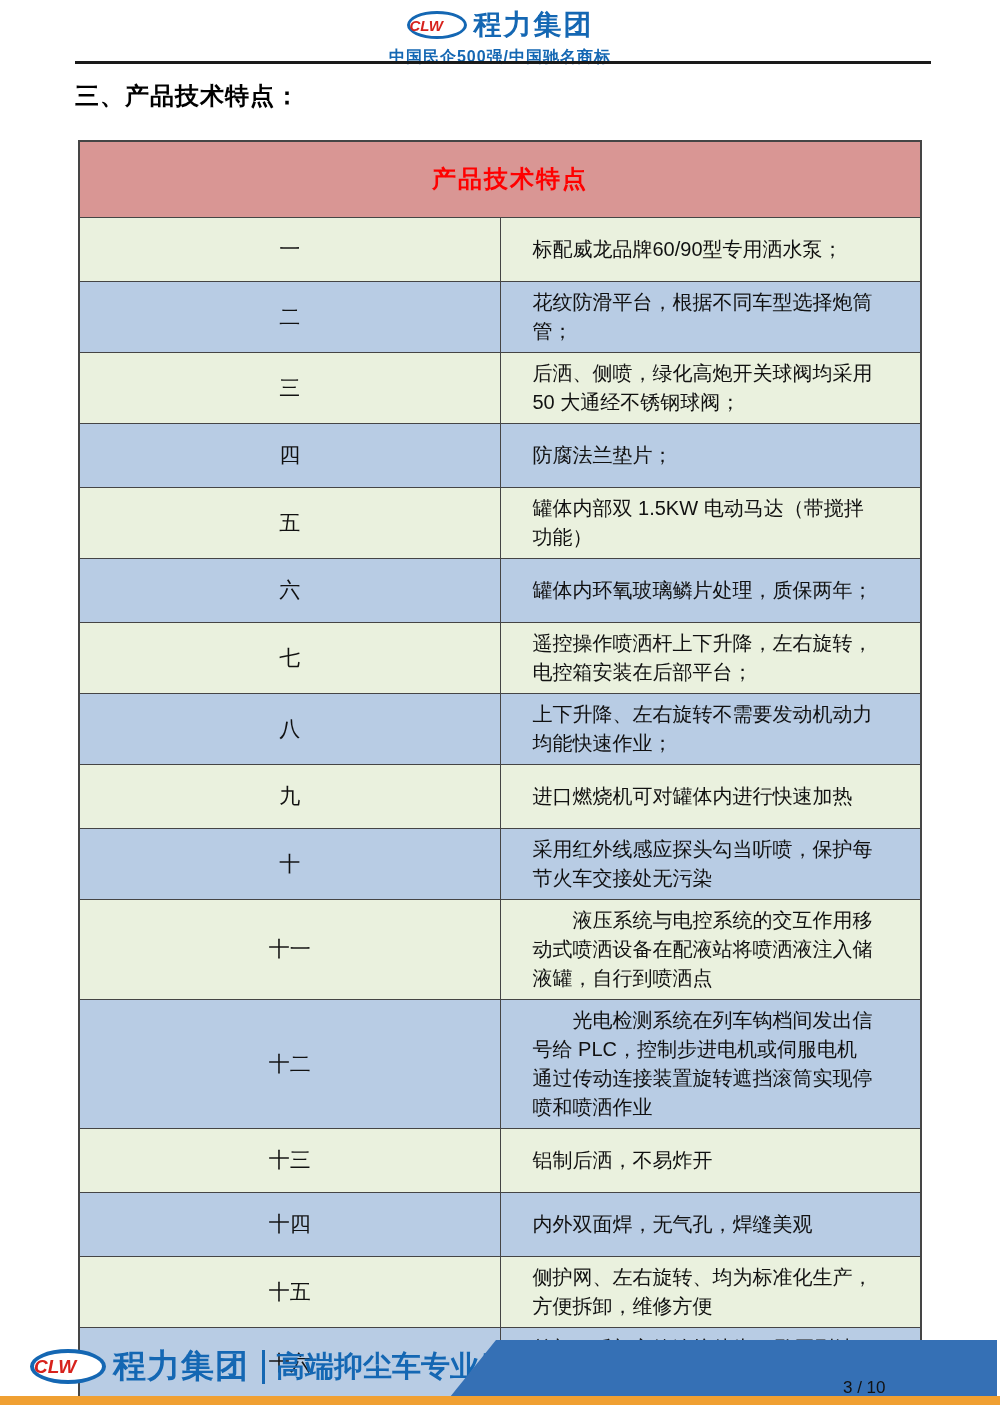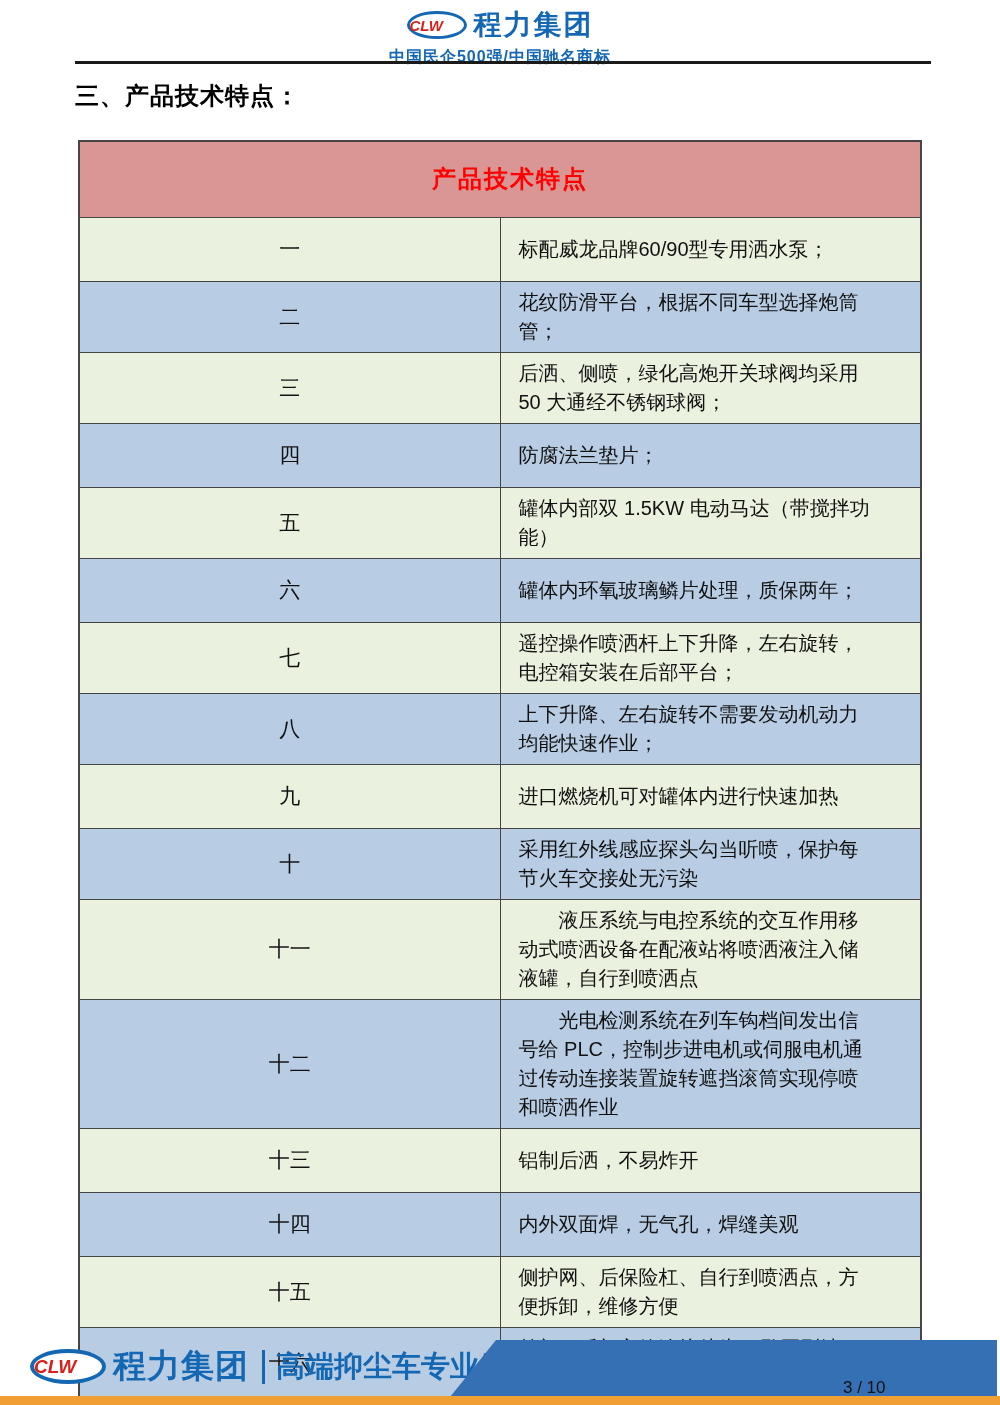--- a/index.html
+++ b/index.html
@@ -92,21 +92,21 @@
     letter-spacing:2px;
     padding-left:20px;
   }
   td.num{
     width:94px;
     text-align:center;
     font-size:21px;
     color:#111;
   }
   td.txt{
-    padding:6px 45px 6px 18px;
+    padding:6px 45px 6px 32px;
     font-size:20px;
     color:#111;
     line-height:1.45;
     text-align:left;
   }
   tr.r{height:64px;}
   tr.r.tall{height:76px;}
   tr.green td{background:var(--row-green);}
   tr.blue td{background:var(--row-blue);}
   td.txt.indent{text-indent:2em;}
@@ -232,21 +232,21 @@
         <tr class="r green">
       <td class="num">十三</td>
       <td class="txt">铝制后洒，不易炸开</td>
     </tr>
         <tr class="r blue">
       <td class="num">十四</td>
       <td class="txt">内外双面焊，无气孔，焊缝美观</td>
     </tr>
         <tr class="r green">
       <td class="num">十五</td>
-      <td class="txt">侧护网、后保险杠、自行到喷洒点，方便拆卸，维修方便</td>
+      <td class="txt">侧护网、左右旋转、均为标准化生产，方便拆卸，维修方便</td>
     </tr>
         <tr class="r blue">
       <td class="num">十六</td>
       <td class="txt">前部、后部主管连接处为 6 孔圆型法兰，不易冲垫</td>
     </tr>
       </tbody>
   </table>
 
   <div class="footer-logo">
     <div class="logo-oval">

